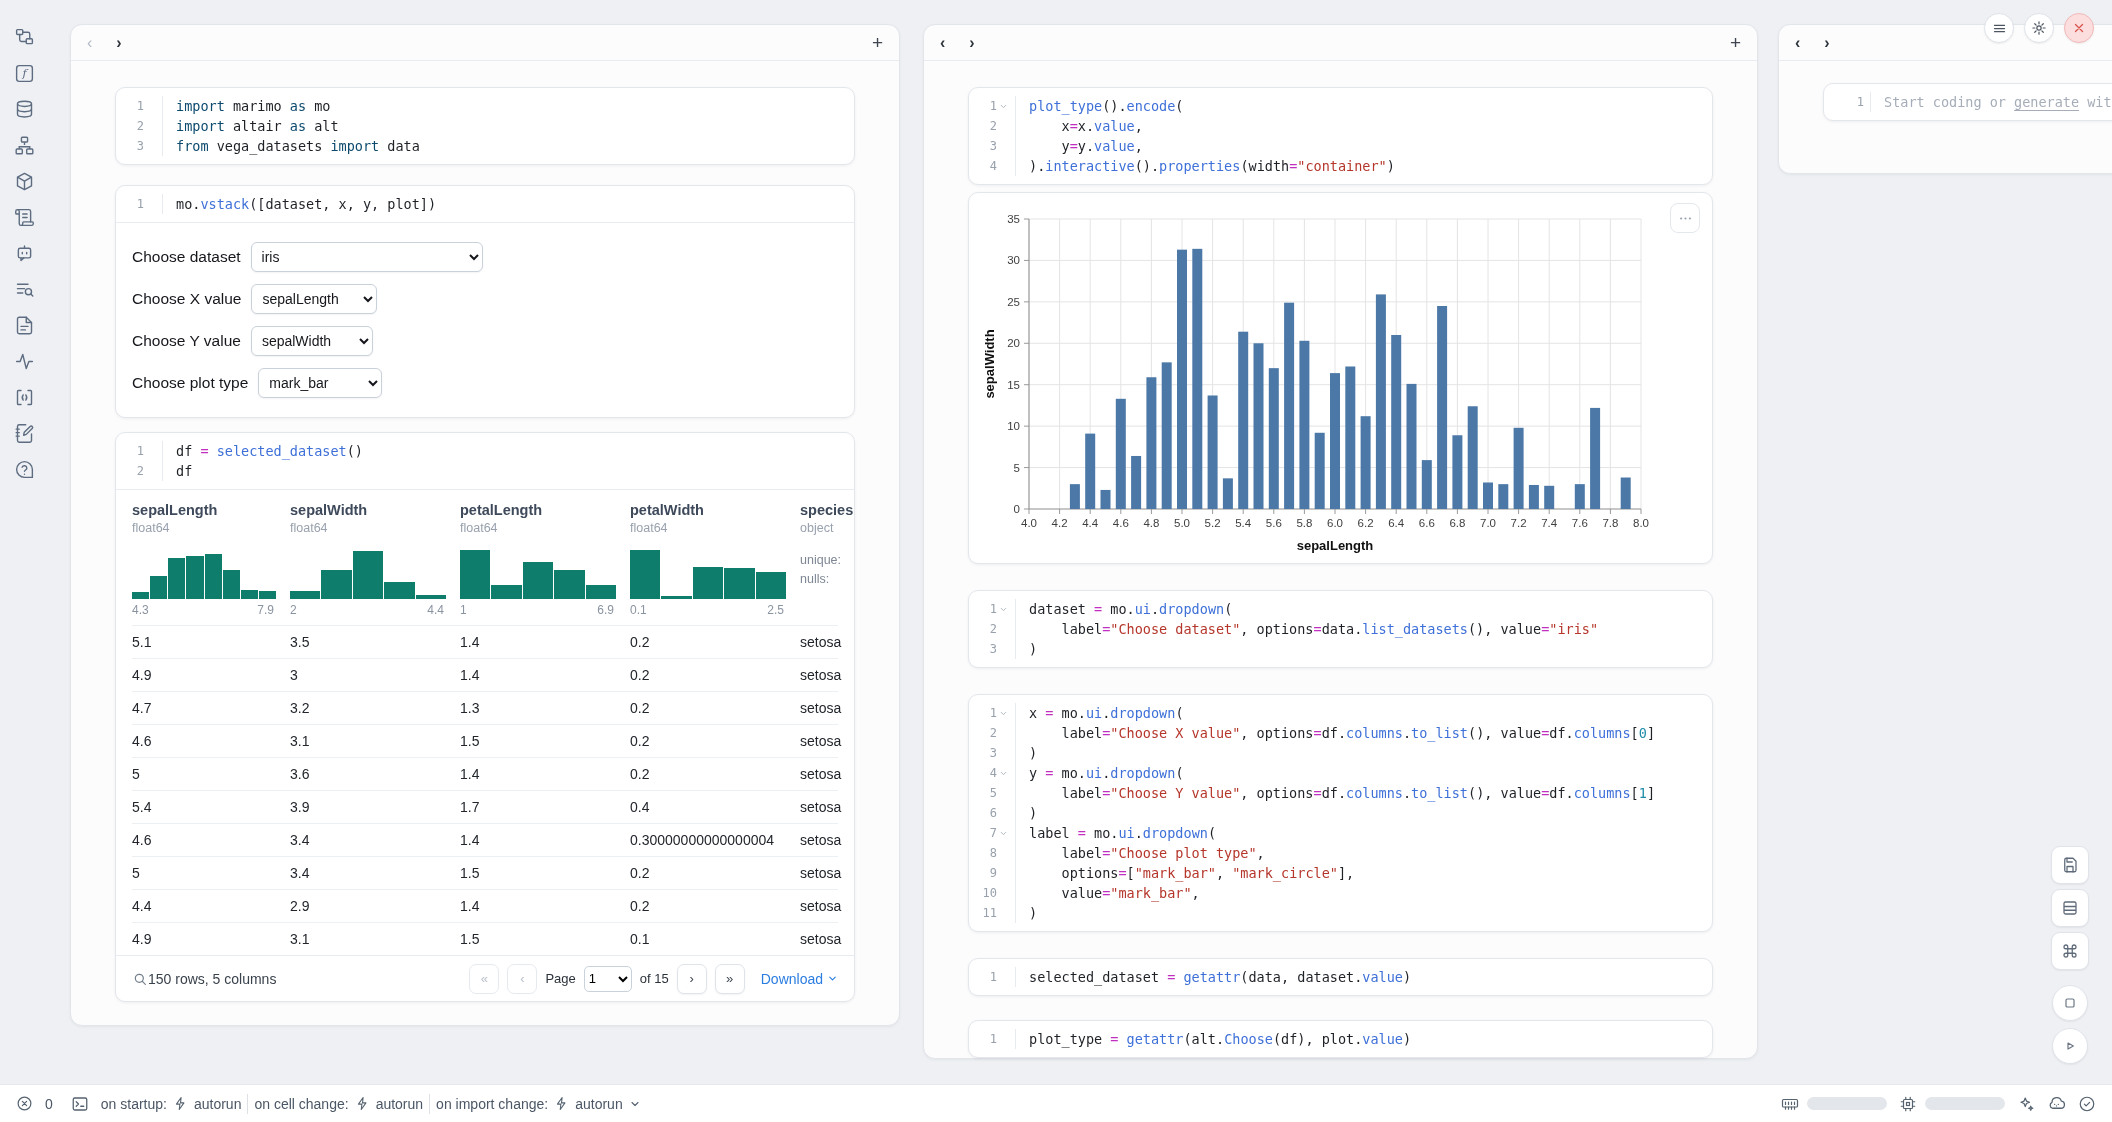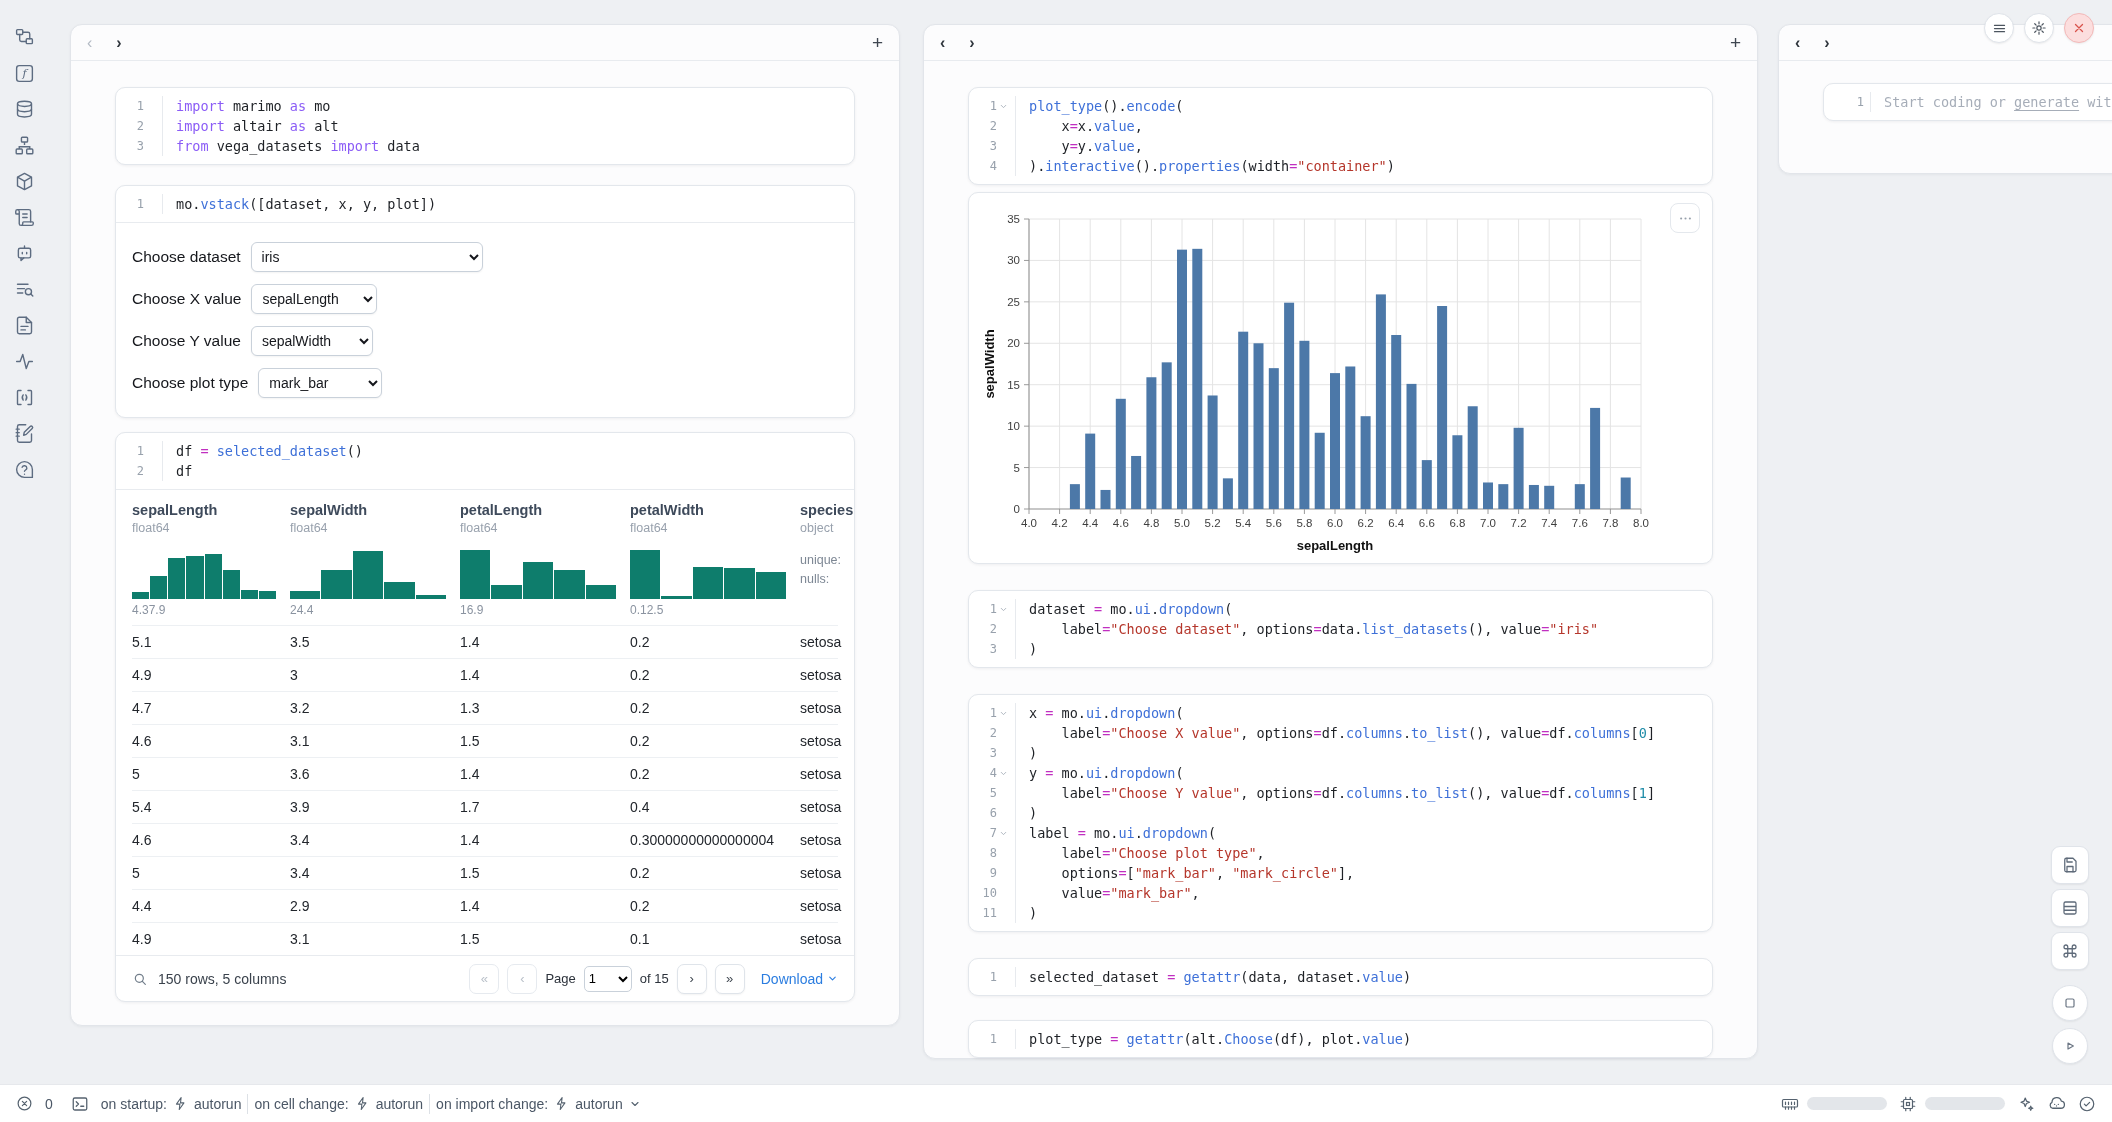--- a/index.html
+++ b/index.html
@@ -39,21 +39,21 @@
   .mt14 { margin-top: 14px; } .mt7 { margin-top: 7px; } .mt24 { margin-top: 24px; } .mt22 { margin-top: 22px; }
 
   .codeblock { padding: 8px 0; font-family: "DejaVu Sans Mono", monospace;
     font-size: 13.5px; line-height: 20px; }
   .code-line { display: flex; }
   .gut { flex: none; width: 46px; display: flex; justify-content: flex-end;
     align-items: center; gap: 2px; padding-right: 6px; color: #98a1ac; font-size: 12px; }
   .gut .fold { width: 10px; color: #aeb6bf; display: flex; align-items: center; }
   .code-text { flex: 1; border-left: 1px solid #e7eaee; padding-left: 13px;
     white-space: pre; color: #1e2126; overflow: hidden; }
-  .tk-k { color: #8b5cf6; } .tk-o { color: #c02fc0; } .tk-f { color: #3e70d8; }
+  .tk-k { color: #0c4a6e; } .tk-o { color: #c02fc0; } .tk-f { color: #3e70d8; }
   .tk-s { color: #b5362b; } .tk-n { color: #1f8ca8; } .tk-p { color: #1e2126; }
   .placeholder { color: #a6adb8; }
   .gen-link { text-decoration: underline; text-underline-offset: 3px; cursor: pointer; }
 
   .cell-divider { border-top: 1px solid #e8ebef; }
 
   
   .outputs { padding: 18px 16px; display: flex; flex-direction: column; gap: 10px; }
   .control-row { display: flex; align-items: center; gap: 10px; height: 32px;
     font-size: 15.5px; color: #15171c; }
@@ -67,29 +67,29 @@
 
   
   .df-wrap { overflow: hidden; padding: 12px 16px 0; }
   .df-headrow { display: flex; }
   .df-h { width: 170px; flex: none; padding-right: 14px; }
   .df-h:first-child, .df-c:first-child { width: 158px; }
   .cname { font-size: 14.5px; font-weight: 700; color: #3e4a5b; white-space: nowrap; overflow: hidden;}
   .ctype { font-size: 12.5px; color: #98a1ad; margin-top: 3px; white-space: nowrap; overflow: hidden;}
   .hist { height: 52px; margin-top: 12px; display: flex; align-items: flex-end; gap: 1px; }
   .hist .hb { flex: 1; }
-  .hrange { display: flex; font-size: 12px;
+  .hrange { display: flex; justify-content: space-between; font-size: 12px;
     color: #8a93a0; margin-top: 4px; padding-right: 2px; }
   .stats { margin-top: 16px; font-size: 12.5px; color: #7d8794; line-height: 19px; white-space: nowrap; overflow: hidden;}
   .df-body { margin-top: 8px; }
   .df-row { display: flex; border-top: 1px solid #edf0f3; height: 33px;
     align-items: center; font-size: 14px; color: #22262c; }
   .df-c { width: 170px; flex: none; white-space: nowrap; overflow: hidden; padding-right: 14px; }
   .df-footer { border-top: 1px solid #e8ebef; height: 46px; display: flex;
-    align-items: center; gap: 10px; padding: 0 16px; font-size: 14px; color: #3a424c; }
+    align-items: center; padding: 0 16px; font-size: 14px; color: #3a424c; }
   .search-ic { color: #717d8a; display: flex; }
   .pager { margin-left: auto; display: flex; align-items: center; gap: 8px; }
   .pg-btn { width: 30px; height: 30px; border: 1px solid #dfe4ea; border-radius: 7px;
     background: #fff; display: flex; align-items: center; justify-content: center;
     font-size: 13px; color: #3f4750; box-shadow: 0 1px 2px rgba(0,0,0,.05); cursor: pointer; }
   .pg-btn.disabled { color: #b9c0c9; box-shadow: none; border-color: #e6eaef; }
   .pg-label { font-size: 13px; color: #2c323b; }
   .page-select { height: 26px; width: 48px; font-size: 13px; border: 1px solid #c9d1da;
     border-radius: 5px; background: #fff; }
   .download { color: #2b7de0; font-size: 14px; display: flex; align-items: center;

